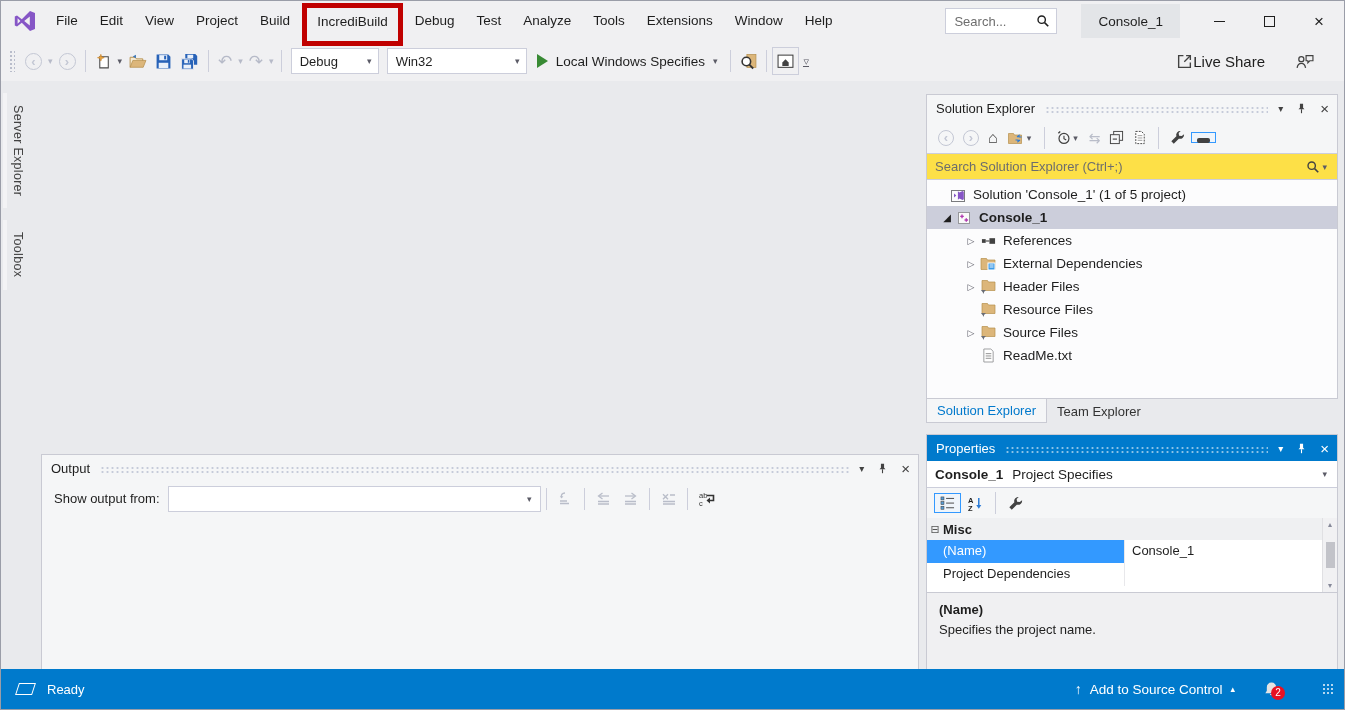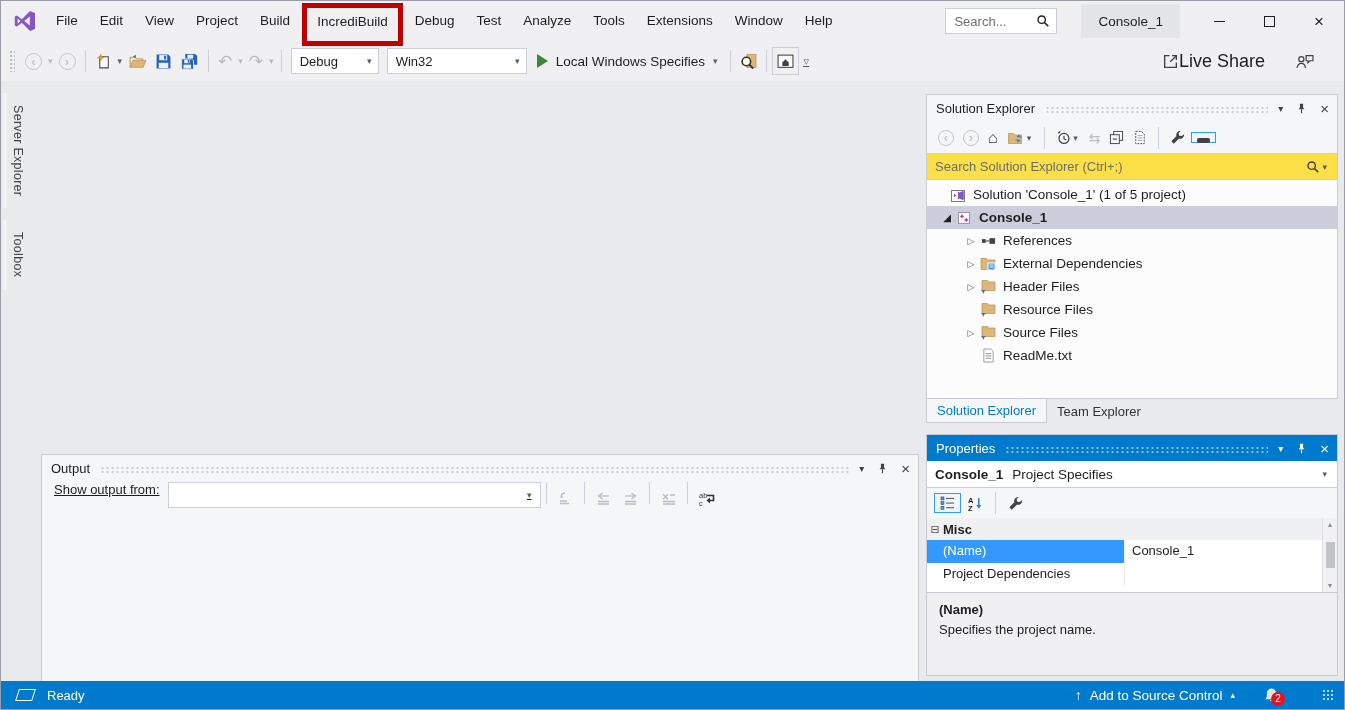--- a/index.html
+++ b/index.html
@@ -33,39 +33,39 @@
   .caret.dis { color:#B6BAC8; }
   .glyph-dis { color:#B6BAC8; font-size:17px; }
   .combo { height:26px; background:#fff; border:1px solid #CCCEDB; display:flex; align-items:center; font-size:13px; padding-left:8px; margin:0 4px; }
   .combo .cval { flex:1; }
   .combo .caret { padding-right:6px; }
   .run-group { display:flex; align-items:center; padding:0 6px; }
   .play-tri { width:0; height:0; border-left:11px solid #388A34; border-top:7px solid transparent; border-bottom:7px solid transparent; margin-right:8px; }
   .run-label { font-size:13.5px; margin-right:6px; }
   .overflow-glyph { color:#5B5B66; font-size:11px; border-bottom:1px solid #5B5B66; line-height:10px; margin:0 4px; }
   .liveshare { display:flex; align-items:center; margin-right:26px; }
-  .liveshare span.txt { font-size:18px; margin-left:0; }
+  .liveshare span.txt { font-size:15px; margin-left:0; }
   .tb-right-pad { width:26px; flex:none; }
 
   
   .main { position:absolute; top:80px; left:0; right:0; bottom:28px; background:#E9EAED; }
   .side-strip { position:absolute; left:0; top:0; bottom:0; width:38px; }
   .side-tab { writing-mode:vertical-rl; font-size:12.5px; color:#424242; padding:12px 4px; border-left:4px solid #F3F3F5; margin:12px 0 4px 2px; letter-spacing:.3px; }
 
   .panel { position:absolute; background:#F5F6F7; border:1px solid #C9CAD3; }
   .panel-header { height:27px; display:flex; align-items:center; padding:0 8px 0 9px; }
   .panel-title { font-size:13px; white-space:nowrap; }
   .hgrip { flex:1; height:7px; margin:2px 10px 0 10px; background-image:radial-gradient(circle,#C6CBDA 1px,transparent 1.2px); background-size:5px 4px; }
   .hicons { display:flex; align-items:center; gap:13px; color:#424242; }
   .hicons .caret { font-size:10px; color:#424242; padding:0; }
   .hclose { font-size:15px; line-height:15px; }
 
   
   .output-panel { left:40px; top:373px; width:878px; height:237px; display:flex; flex-direction:column; }
-  .output-toolbar { height:33px; display:flex; padding-left:12px;text-decoration:underline; }
+  .output-toolbar { height:33px; display:flex; align-items:center; padding-left:12px; }
   .output-toolbar .lbl { font-size:13px; margin-right:8px; }
   .out-combo { width:373px; height:26px; background:#fff; border:1px solid #CCCEDB; display:flex; align-items:center; padding:0 6px 0 8px; font-size:13px; }
   .out-combo .cval { flex:1; }
   .out-icon { margin:0 6px; display:flex; align-items:center; }
   .output-body { flex:1; }
 
   
   .se-panel { left:925px; top:13px; width:412px; height:305px; display:flex; flex-direction:column; }
   .se-toolbar { height:31px; display:flex; align-items:center; padding-left:8px; gap:3px; }
   .se-toolbar .ico { display:flex; align-items:center; padding:0 3px; color:#424242; }
@@ -106,21 +106,21 @@
   .pg-val { padding:3px 0 0 7px; border-left:1px solid #E8E8EB; }
   .pg-row.sel .pg-name { background:#3399FF; color:#fff; }
   .pg-scroll { position:absolute; right:0; top:0; bottom:0; width:15px; background:#F1F1F3; border-left:1px solid #E0E0E3; display:flex; flex-direction:column; align-items:center; justify-content:space-between; padding:2px 0; }
   .pg-scroll .arr { font-size:8px; color:#868999; }
   .pg-thumb { width:9px; height:26px; background:#C2C3C9; }
   .prop-desc { flex:1; border-top:1px solid #C9CAD3; background:#F0F0F2; padding:9px 12px; }
   .prop-desc .dt { font-size:13px; font-weight:bold; }
   .prop-desc .dd { font-size:13px; margin-top:5px; }
 
   
-  .statusbar { position:absolute; left:0; right:0; bottom:0; height:28px; background:#007ACC; color:#fff; display:flex; align-items:center; padding:0 10px; }
+  .statusbar { position:absolute; left:0; right:0; bottom:0; height:40px; background:#007ACC; color:#fff; display:flex; align-items:center; padding:0 10px; }
   .pgram { width:17px; height:12px; border:1.5px solid #fff; transform:skewX(-18deg); margin:0 4px 0 6px; }
   .status-text { font-size:13px; margin-left:9px; }
   .sb-spacer { flex:1; }
   .sb-sc { display:flex; align-items:center; font-size:13.5px; gap:8px; }
   .sb-up { font-size:14px; }
   .sb-caret { font-size:9px; }
   .sb-bell { position:relative; margin:0 18px 0 28px; display:flex; }
   .bell-badge { position:absolute; left:8px; top:5px; width:14px; height:14px; border-radius:50%; background:#E81123; color:#fff; font-size:10px; display:flex; align-items:center; justify-content:center; }
   .sb-grip { width:12px; height:12px; margin-left:24px; background-image:radial-gradient(circle,rgba(255,255,255,.7) 1px,transparent 1.2px); background-size:4px 4px; }
 </style>

